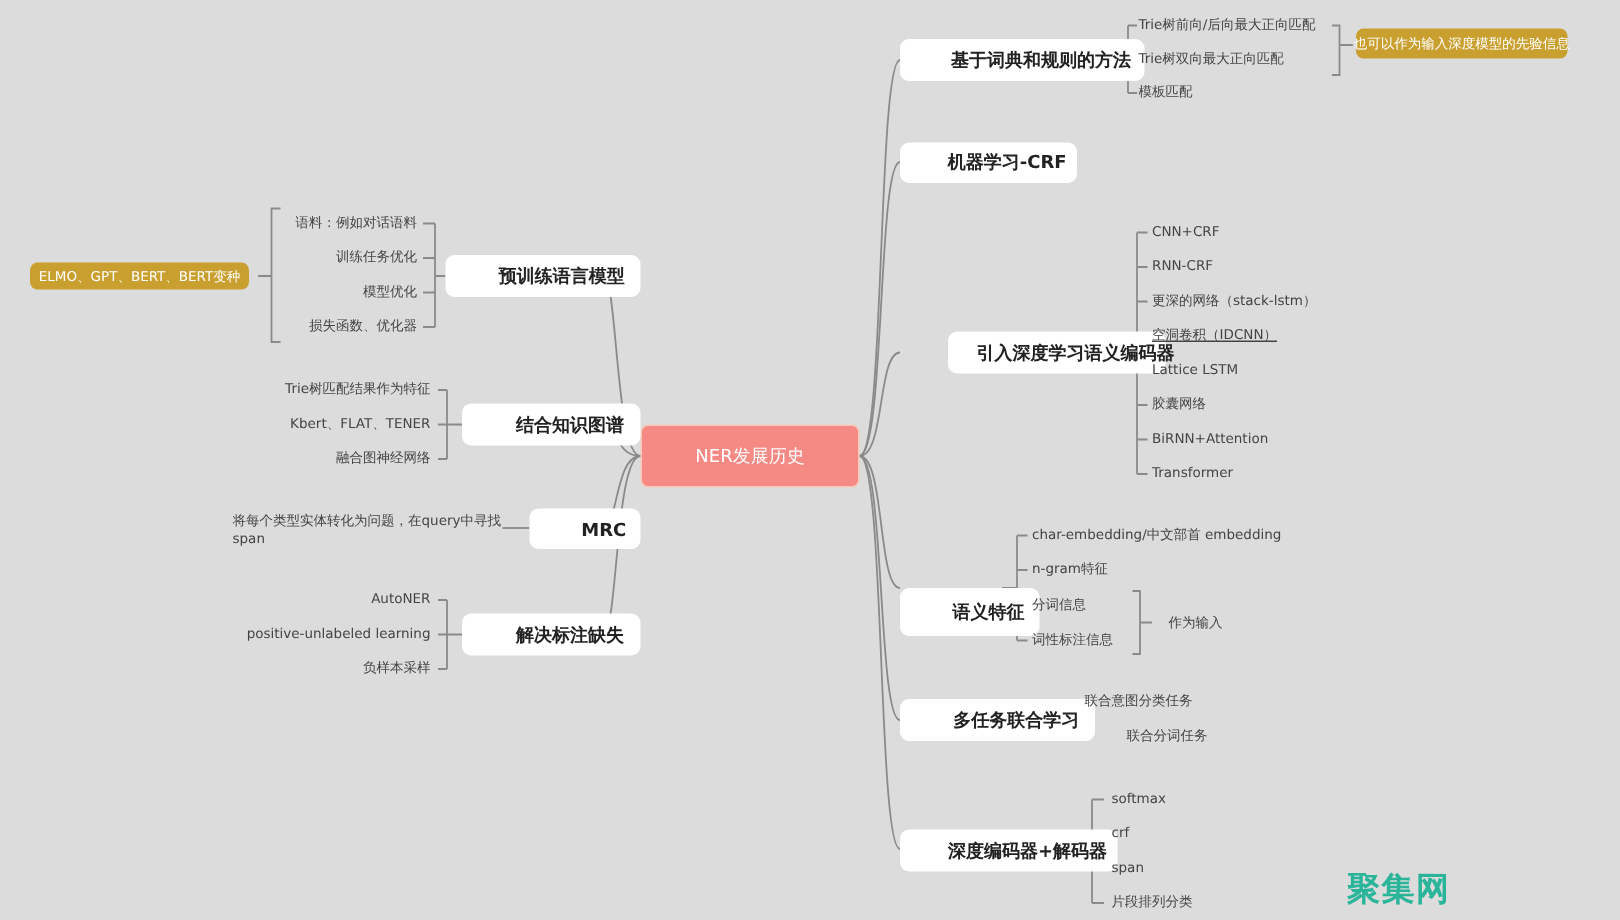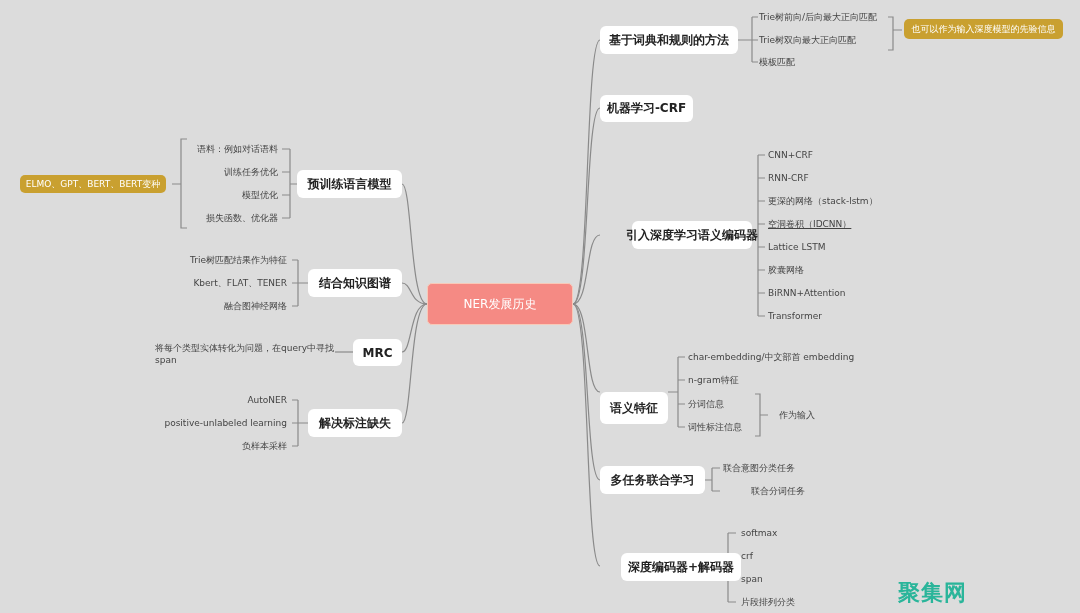--- a/index.html
+++ b/index.html
@@ -1,18 +1,18 @@
 <!DOCTYPE html>
 <html><head>
 <meta charset="utf-8">
 <style>
   html,body{margin:0;padding:0;}
   body{width:1080px;height:613px;background:#dcdcdc;position:relative;overflow:hidden;font-family:"DejaVu Sans","Liberation Sans",sans-serif;color:#333;}
   svg.lines{position:absolute;left:0;top:0;width:1080px;height:613px;}
-  .node{position:absolute;background:#fff;border-radius:6px;font-weight:bold;font-size:12px;color:#222;display:flex;align-items:center;justify-content:center;white-space:nowrap;}
+  .node{position:absolute;background:#fff;border-radius:6px;font-weight:bold;font-size:12px;color:#222;display:flex;align-items:center;justify-content:center;white-space:nowrap;padding-left:25px;}
   .center{position:absolute;left:427px;top:283px;width:146px;height:42px;background:#f58a84;border:1px solid #f8c9b8;border-radius:5px;color:#fff;font-size:12px;display:flex;align-items:center;justify-content:center;font-weight:normal;box-sizing:border-box;}
   .leaf{position:absolute;font-size:9px;color:#444;white-space:nowrap;line-height:12px;}
   .leaf.r{text-align:right;}
   .gold{position:absolute;background:#c9a030;color:#fff;border-radius:5px;font-size:9px;display:flex;align-items:center;justify-content:center;white-space:nowrap;}
   .note{position:absolute;font-size:9px;color:#444;white-space:nowrap;}
   .wm{position:absolute;left:898px;top:578px;font-size:22px;font-weight:bold;color:#2ab59a;letter-spacing:1px;}
 </style>
 </head>
 <body>
 
@@ -53,21 +53,21 @@
     <path d="M308 423 H298 M298 400 V446 M298 400 H292 M298 423 H292 M298 446 H292"></path>
   </g>
 </svg>
 
 <div class="center">NER发展历史</div>
 
 <div class="node" style="left:600px;top:26px;width:138px;height:28px;">基于词典和规则的方法</div>
 <div class="leaf" style="left:759px;top:11px;">Trie树前向/后向最大正向匹配</div>
 <div class="leaf" style="left:759px;top:34px;">Trie树双向最大正向匹配</div>
 <div class="leaf" style="left:759px;top:56px;">模板匹配</div>
-<div class="gold" style="left:904px;top:19px;width:159px;height:20px;">也可以作为输入深度模型的先验信息</div>
+<div class="gold" style="left:904px;top:19px;width:141px;height:20px;">也可以作为输入深度模型的先验信息</div>
 
 <div class="node" style="left:600px;top:95px;width:93px;height:27px;">机器学习-CRF</div>
 
 <div class="node" style="left:632px;top:221px;width:120px;height:28px;">引入深度学习语义编码器</div>
 <div class="leaf" style="left:768px;top:149px;">CNN+CRF</div>
 <div class="leaf" style="left:768px;top:172px;">RNN-CRF</div>
 <div class="leaf" style="left:768px;top:195px;">更深的网络（stack-lstm）</div>
 <div class="leaf" style="left:768px;top:218px;text-decoration:underline;">空洞卷积（IDCNN）</div>
 <div class="leaf" style="left:768px;top:241px;">Lattice LSTM</div>
 <div class="leaf" style="left:768px;top:264px;">胶囊网络</div>
@@ -78,21 +78,21 @@
 <div class="leaf" style="left:688px;top:351px;">char-embedding/中文部首 embedding</div>
 <div class="leaf" style="left:688px;top:374px;">n-gram特征</div>
 <div class="leaf" style="left:688px;top:398px;">分词信息</div>
 <div class="leaf" style="left:688px;top:421px;">词性标注信息</div>
 <div class="note" style="left:779px;top:409px;">作为输入</div>
 
 <div class="node" style="left:600px;top:466px;width:105px;height:28px;">多任务联合学习</div>
 <div class="leaf" style="left:723px;top:462px;">联合意图分类任务</div>
 <div class="leaf" style="left:723px;top:485px;padding-left:28px;">联合分词任务</div>
 
-<div class="node" style="left:600px;top:553px;width:120px;height:28px;margin-left:21px;">深度编码器+解码器</div>
+<div class="node" style="left:600px;top:553px;width:120px;height:28px;">深度编码器+解码器</div>
 <div class="leaf" style="left:741px;top:527px;">softmax</div>
 <div class="leaf" style="left:741px;top:550px;">crf</div>
 <div class="leaf" style="left:741px;top:573px;">span</div>
 <div class="leaf" style="left:741px;top:596px;">片段排列分类</div>
 
 <div class="node" style="left:297px;top:170px;width:105px;height:28px;">预训练语言模型</div>
 <div class="leaf r" style="right:802px;top:143px;">语料：例如对话语料</div>
 <div class="leaf r" style="right:802px;top:166px;">训练任务优化</div>
 <div class="leaf r" style="right:802px;top:189px;">模型优化</div>
 <div class="leaf r" style="right:802px;top:212px;">损失函数、优化器</div>

